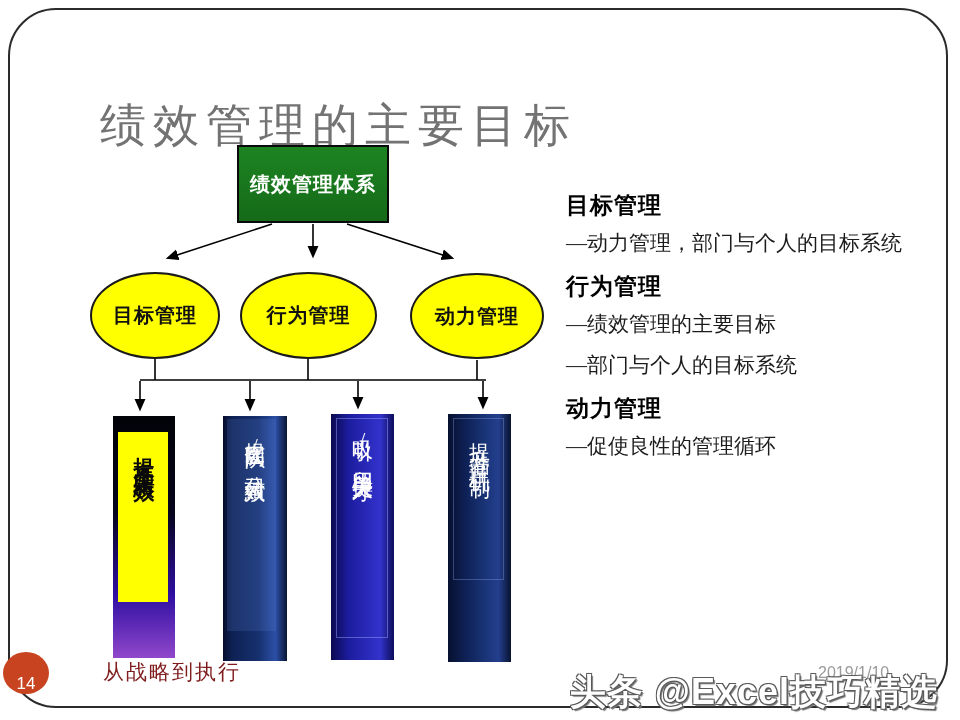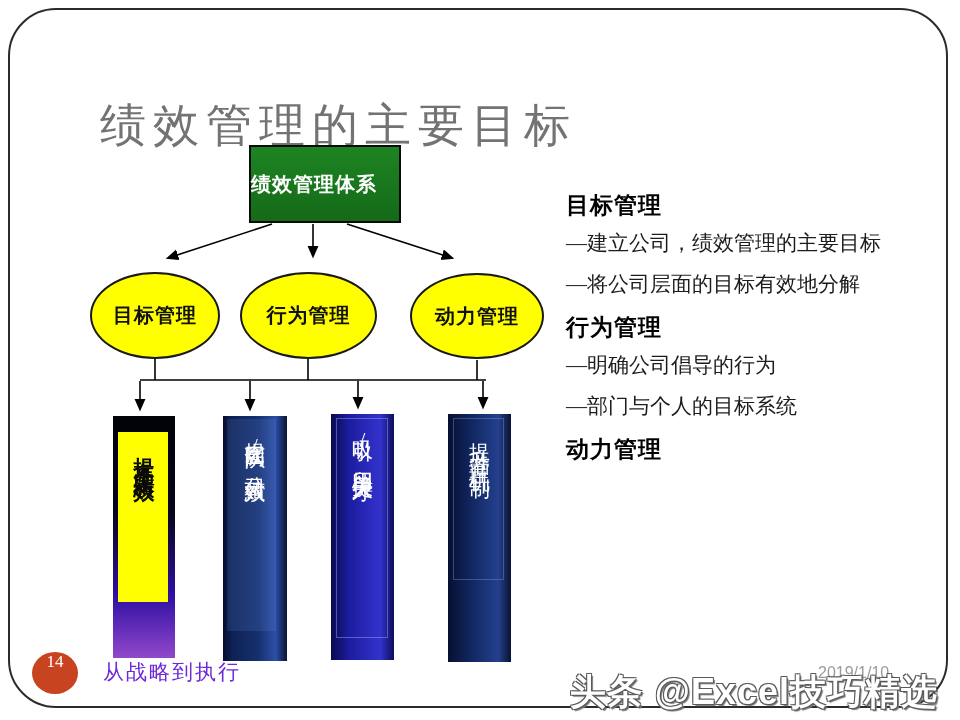--- a/index.html
+++ b/index.html
@@ -19,22 +19,22 @@
   .slide-title{
     left:100px;top:64px;width:560px;
     font-size:46px;color:#737373;letter-spacing:7px;
     font-weight:400;white-space:nowrap;
   }
   
   .root-box{
     left:237px;top:145px;width:152px;height:78px;
     background:linear-gradient(180deg,#1d8422 0%,#156a18 100%);
     border:2px solid #0a0a0a;box-sizing:border-box;
-    display:flex;align-items:center;
-    color:#ffffff;font-weight:700;font-size:20px;letter-spacing:1px;margin-left:12px;
+    display:flex;align-items:center;justify-content:center;
+    color:#ffffff;font-weight:700;font-size:20px;letter-spacing:1px;
   }
   
   .connectors{left:0;top:0;width:560px;height:680px;pointer-events:none;}
   .connectors line{stroke:#000;stroke-width:1.6;}
   
   .node-ellipse{
     border-radius:50%;
     background:#ffff00;border:2px solid #1a1a1a;box-sizing:border-box;
     display:flex;align-items:center;justify-content:center;
     color:#111;font-size:20px;font-weight:600;letter-spacing:1px;
@@ -89,26 +89,26 @@
   }
   .detail-heading{
     font-size:23px;font-weight:700;color:#000;margin:0 0 9px 0;letter-spacing:1px;
   }
   .detail-section + .detail-section .detail-heading{margin-top:6px;}
   .detail-bullet{
     font-size:21px;line-height:1.33;margin:0 0 13px 0;color:#1c1c1c;
   }
   
   .page-badge{
-    left:32px;top:652px;width:46px;height:42px;border-radius:50%;
-    background:#c8431f;display:flex;align-items:flex-start;justify-content:center;
-    color:#ffffff;font-size:17px;font-family:Liberation Serif, serif;
+    left:3px;top:652px;width:46px;height:42px;border-radius:50%;
+    background:#c8431f;display:flex;align-items:flex-end;justify-content:center;
+    color:#ffffff;font-size:17px;font-family:Liberation Sans, sans-serif;
   }
   .footer-left{
-    left:103px;top:658px;font-size:21px;color:#6d28d9;letter-spacing:2px;
+    left:103px;top:658px;font-size:21px;color:#7f1d1d;letter-spacing:2px;
   }
   .footer-date{
     left:818px;top:664px;font-size:16px;color:#9a9a9a;
     font-family:"Liberation Sans",sans-serif;
   }
   .watermark{
     right:22px;top:668px;font-size:36px;font-weight:700;white-space:nowrap;
     color:#ffffff;
     font-family:"Liberation Sans",sans-serif;
     text-shadow:
@@ -171,30 +171,30 @@
   <span class="vtext">吸引/留用关键人才</span>
 </div>
 <div class="abs bar bar-4">
   <div class="abs bar-4-panel"></div>
   <span class="vtext">提升管理机制</span>
 </div>
 
 <div class="abs details">
   <div class="detail-section">
     <div class="detail-heading">目标管理</div>
-    <p class="detail-bullet">—建立公司，绩效管理的主要目标</p>
-    <p class="detail-bullet">—将公司层面的目标有效地分解</p>
+    <p class="detail-bullet">—动力管理，部门与个人的目标系统</p>
   </div>
   <div class="detail-section">
     <div class="detail-heading">行为管理</div>
-    <p class="detail-bullet">—明确公司倡导的行为</p>
+    <p class="detail-bullet">—绩效管理的主要目标</p>
     <p class="detail-bullet">—部门与个人的目标系统</p>
   </div>
   <div class="detail-section">
     <div class="detail-heading">动力管理</div>
+    <p class="detail-bullet">—促使良性的管理循环</p>
   </div>
 </div>
 
 <div class="abs page-badge">
   <span>14</span>
 </div>
 <div class="abs footer-left">从战略到执行</div>
 <div class="abs footer-date">2019/1/10</div>
 <div class="abs watermark">头条 @Excel技巧精选</div>
 

